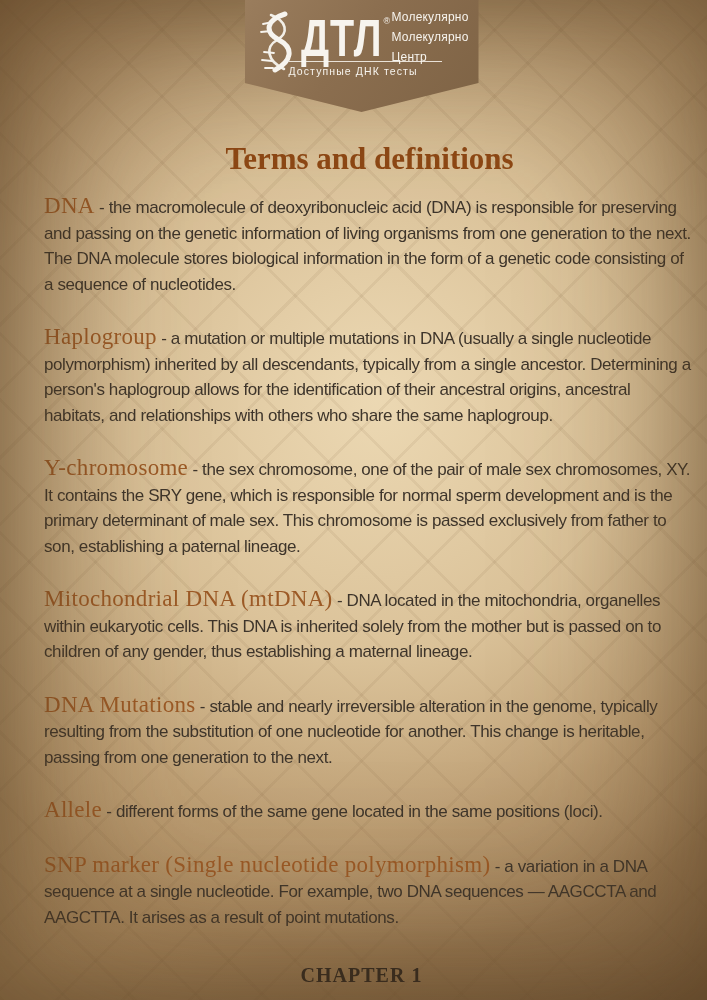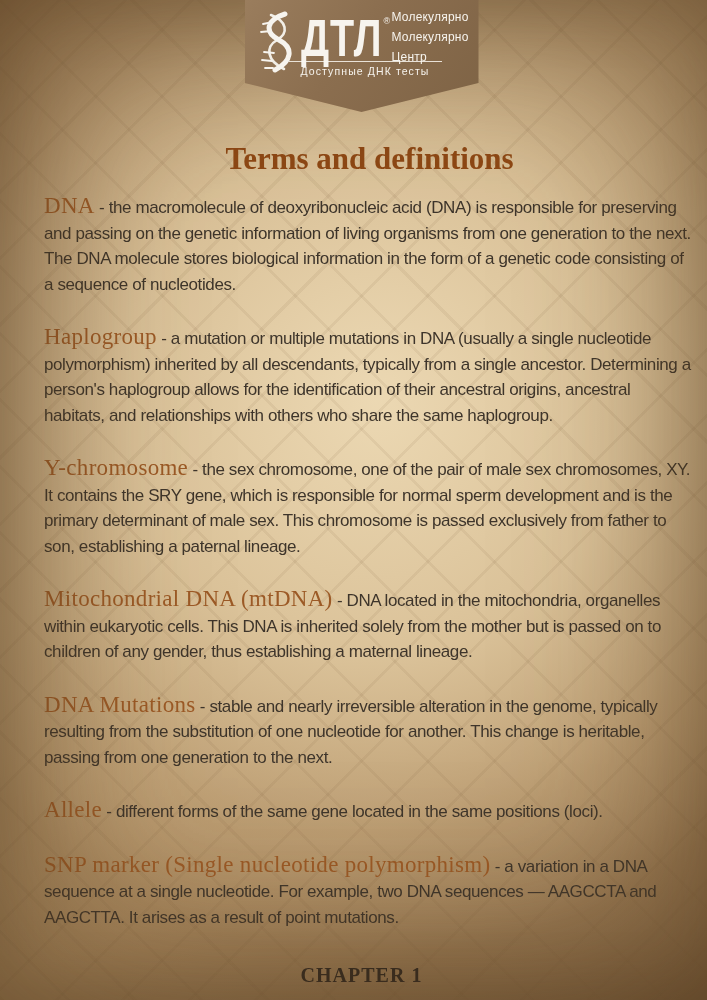--- a/index.html
+++ b/index.html
@@ -40,21 +40,21 @@
     position:absolute;left:56px;top:12px;
     color:var(--logo_text,#f7f4ee);font-weight:bold;font-size:52px;line-height:1;
     letter-spacing:1px;transform:scaleX(0.76);transform-origin:left top;
   }
   .reg{position:absolute;left:139px;top:16px;color:var(--logo_text,#f7f4ee);font-size:9px;}
   .org{position:absolute;left:147px;top:11px;display:flex;flex-direction:column;gap:8px;}
   .org span{color:var(--logo_text,#f7f4ee);font-size:12px;line-height:12px;letter-spacing:0.2px;}
   .tagline{
     position:absolute;left:44px;top:61px;width:153px;
     border-top:1.5px solid rgba(250,247,240,0.85);
-    padding-top:3px;text-align:center;
+    padding-top:3px;
     color:var(--logo_text,#f7f4ee);font-size:10.5px;letter-spacing:1.1px;white-space:nowrap;
   }
 
   
   .title{
     margin:0;padding-top:142px;margin-bottom:17px;
     text-align:center;
     font-family:"Liberation Serif",serif;font-weight:bold;font-size:31px;line-height:1.1;
     color:var(--title_accent,#8e4814);
   }

